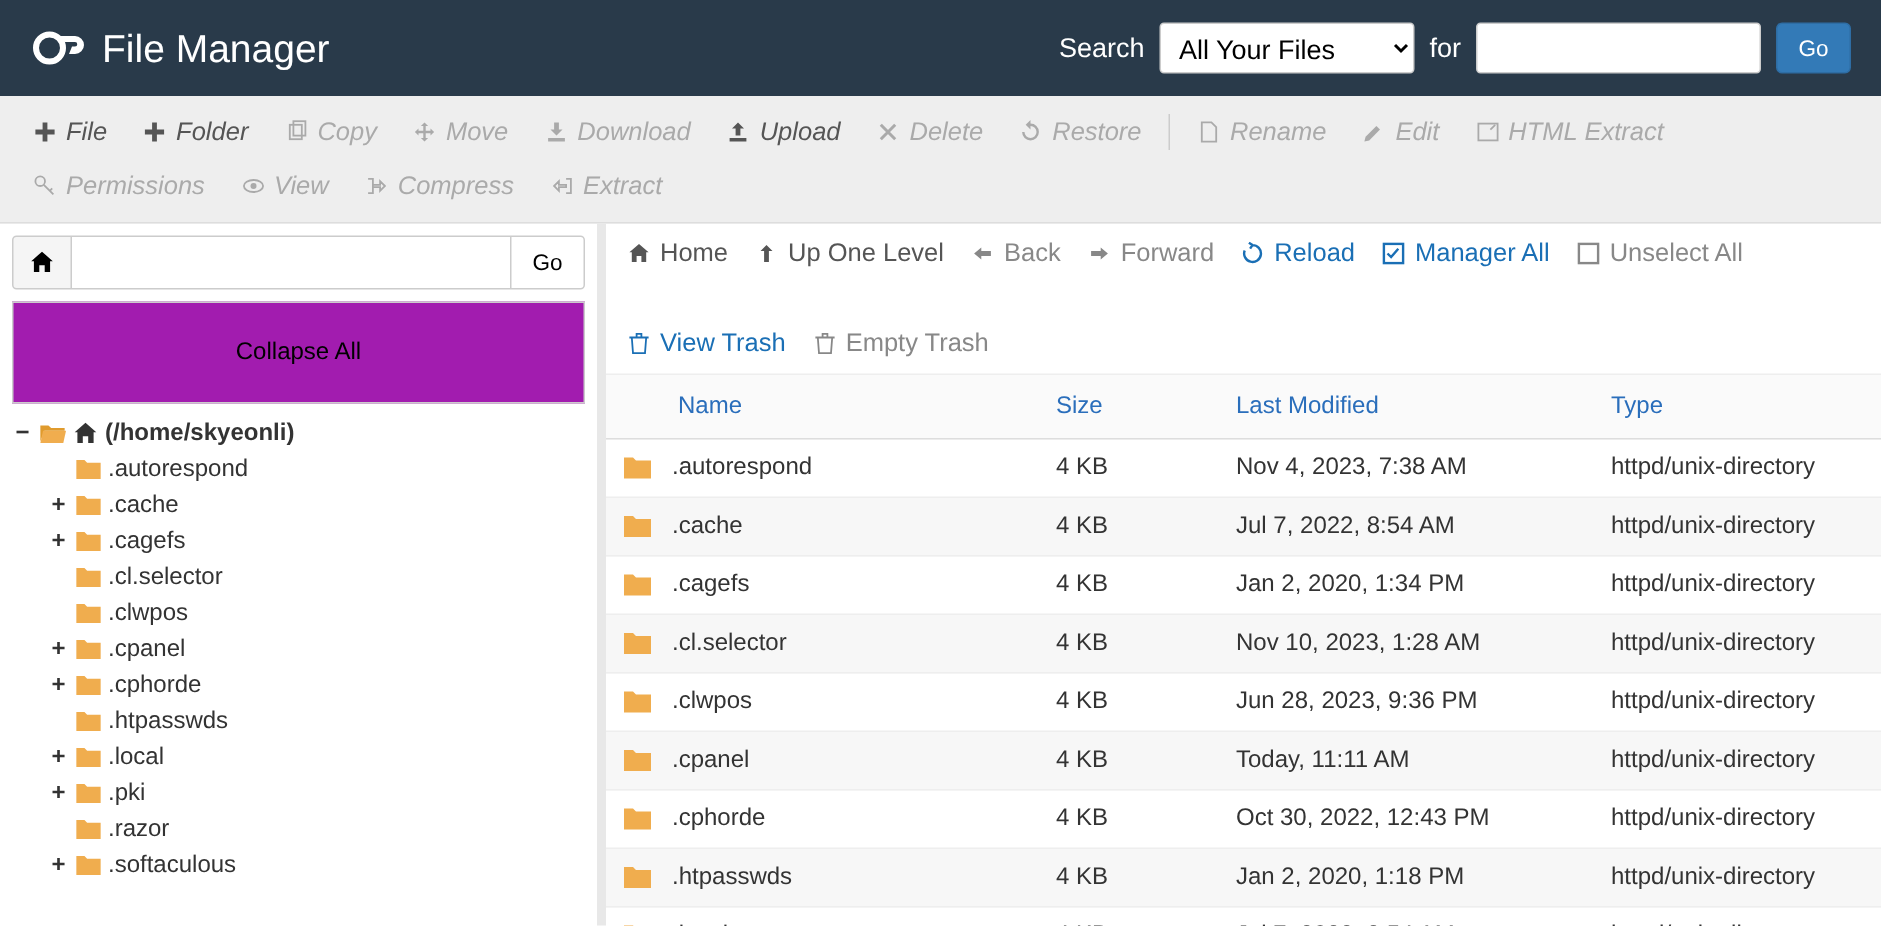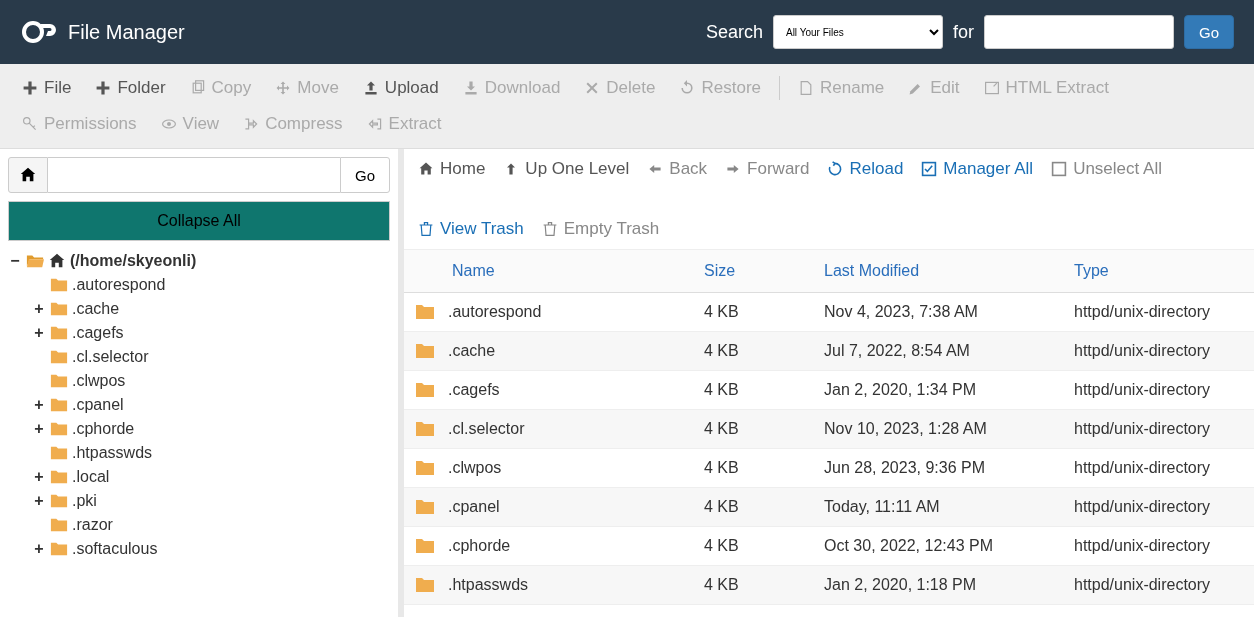--- a/index.html
+++ b/index.html
@@ -1,42 +1,42 @@
 <!DOCTYPE html>
 <html><head>
 <meta charset="utf-8">
 <style>
 * { box-sizing: border-box; margin: 0; padding: 0; }
 body { font-family: -apple-system, BlinkMacSystemFont, "Segoe UI", Arial, sans-serif; font-size: 14px; color: #333; overflow: hidden; width: 1254px; height: 617px; }
 
 .header { background: #293a4a; color: #fff; display: flex; align-items: center; padding: 8px 20px; height: 64px; }
 .logo-area { display: flex; align-items: center; gap: 12px; }
 .logo-icon { width: 36px; height: 36px; }
-.app-title { font-size: 20px; font-weight: 400; color: #fff; }
+.app-title { font-size: 26px; font-weight: 400; color: #fff; }
 .search-area { margin-left: auto; display: flex; align-items: center; gap: 10px; }
 .search-label { font-size: 18px; color: #fff; }
-.search-select { background: #fff; border: 1px solid #ccc; border-radius: 3px; padding: 6px 8px; font-size: 10px; width: 170px; height: 34px; }
+.search-select { background: #fff; border: 1px solid #ccc; border-radius: 3px; padding: 6px 8px; font-size: 18px; width: 170px; height: 34px; }
 .search-input { background: #fff; border: 1px solid #ccc; border-radius: 3px; padding: 6px; font-size: 15px; width: 190px; height: 34px; }
 .btn-go { background: #337ab7; color: #fff; border: 1px solid #2e6da4; border-radius: 4px; padding: 6px 14px; font-size: 15px; cursor: pointer; height: 34px; }
 
-.toolbar { background: #eee; border-bottom: 1px solid #ddd; padding: 6px 10px; display: flex; flex-wrap: wrap; align-items: center; }
+.toolbar { background: #eee; border-bottom: 1px solid #ddd; padding: 6px 10px; display: flex; flex-wrap: wrap; align-items: center; font-style: italic; }
 .tb-item { display: inline-flex; align-items: center; gap: 6px; padding: 8px 12px; font-size: 17px; color: #555; cursor: pointer; }
 .tb-item.disabled { color: #aaa; cursor: default; }
 .tb-item svg { width: 16px; height: 16px; }
 .tb-sep { width: 1px; height: 24px; background: #ccc; margin: 0 6px; }
 
 .main { display: flex; height: calc(617px - 64px - 84px); }
 .sidebar { width: 404px; border-right: 6px solid #e8e8e8; padding: 8px; overflow-y: auto; position: relative; }
 
 .path-row { display: flex; gap: 0; margin-bottom: 8px; }
 .home-btn { border: 1px solid #ccc; background: #f5f5f5; padding: 6px 10px; border-radius: 3px 0 0 3px; cursor: pointer; display: flex; align-items: center; }
 .path-input { flex: 1; border: 1px solid #ccc; border-left: none; border-right: none; padding: 6px; font-size: 15px; height: 36px; }
 .go-btn { border: 1px solid #ccc; background: #fff; padding: 6px 14px; border-radius: 0 3px 3px 0; cursor: pointer; font-size: 15px; }
 
-.collapse-btn { width: 100%; border: 1px solid #ccc; background: #0f766e; padding: 10px; font-size: 16px; cursor: pointer; margin-bottom: 8px; }
+.collapse-btn { width: 100%; border: 1px solid #ccc; background: #a21caf; padding: 24px; font-size: 16px; cursor: pointer; margin-bottom: 8px; }
 
 .tree { font-size: 16px; }
 .tree-node { display: flex; align-items: center; gap: 4px; padding: 3px 0; cursor: pointer; }
 .tree-toggle { width: 14px; text-align: center; font-weight: bold; color: #333; font-size: 16px; flex-shrink: 0; }
 .tree-icon { width: 18px; height: 18px; flex-shrink: 0; }
 .tree-label { font-size: 16px; }
 .tree-root { font-weight: bold; }
 .tree-children { padding-left: 24px; }
 
 .content { flex: 1; display: flex; flex-direction: column; overflow: hidden; }
@@ -117,31 +117,31 @@
         <rect x="7" y="1" width="10" height="12" fill="none" stroke="currentColor" stroke-width="1.5"></rect>
       </svg>
       <span>Copy</span>
     </div>
   <div class="tb-item disabled">
       <svg viewBox="0 0 20 20">
         <path d="M10 2 l3 3 h-2 v4 h4 v-2 l3 3 -3 3 v-2 h-4 v4 h2 l-3 3 -3 -3 h2 v-4 h-4 v2 l-3 -3 3 -3 v2 h4 v-4 h-2 z" fill="currentColor"></path>
       </svg>
       <span>Move</span>
     </div>
+  <div class="tb-item disabled">
+      <svg viewBox="0 0 20 20">
+        <path d="M8 2 h4 v6 h3 l-5 5 -5 -5 h3 z M3 15 h14 v3 h-14 z" fill="currentColor"></path>
+      </svg>
+      <span>Download</span>
+    </div>
   <div class="tb-item">
       <svg viewBox="0 0 20 20">
         <path d="M10 2 l5 5 h-3 v6 h-4 v-6 h-3 z M3 15 h14 v3 h-14 z" fill="currentColor"></path>
       </svg>
       <span>Upload</span>
-    </div>
-  <div class="tb-item disabled">
-      <svg viewBox="0 0 20 20">
-        <path d="M8 2 h4 v6 h3 l-5 5 -5 -5 h3 z M3 15 h14 v3 h-14 z" fill="currentColor"></path>
-      </svg>
-      <span>Download</span>
     </div>
   <div class="tb-item disabled">
       <svg viewBox="0 0 20 20">
         <path d="M4 4 l12 12 M16 4 l-12 12" stroke="currentColor" stroke-width="2.5"></path>
       </svg>
       <span>Delete</span>
     </div>
   <div class="tb-item disabled">
       <svg viewBox="0 0 20 20">
         <path d="M10 3 a7 7 0 1 1 -7 7 h2 a5 5 0 1 0 5 -5 v3 l-4 -4 4 -4 z" fill="currentColor"></path>

